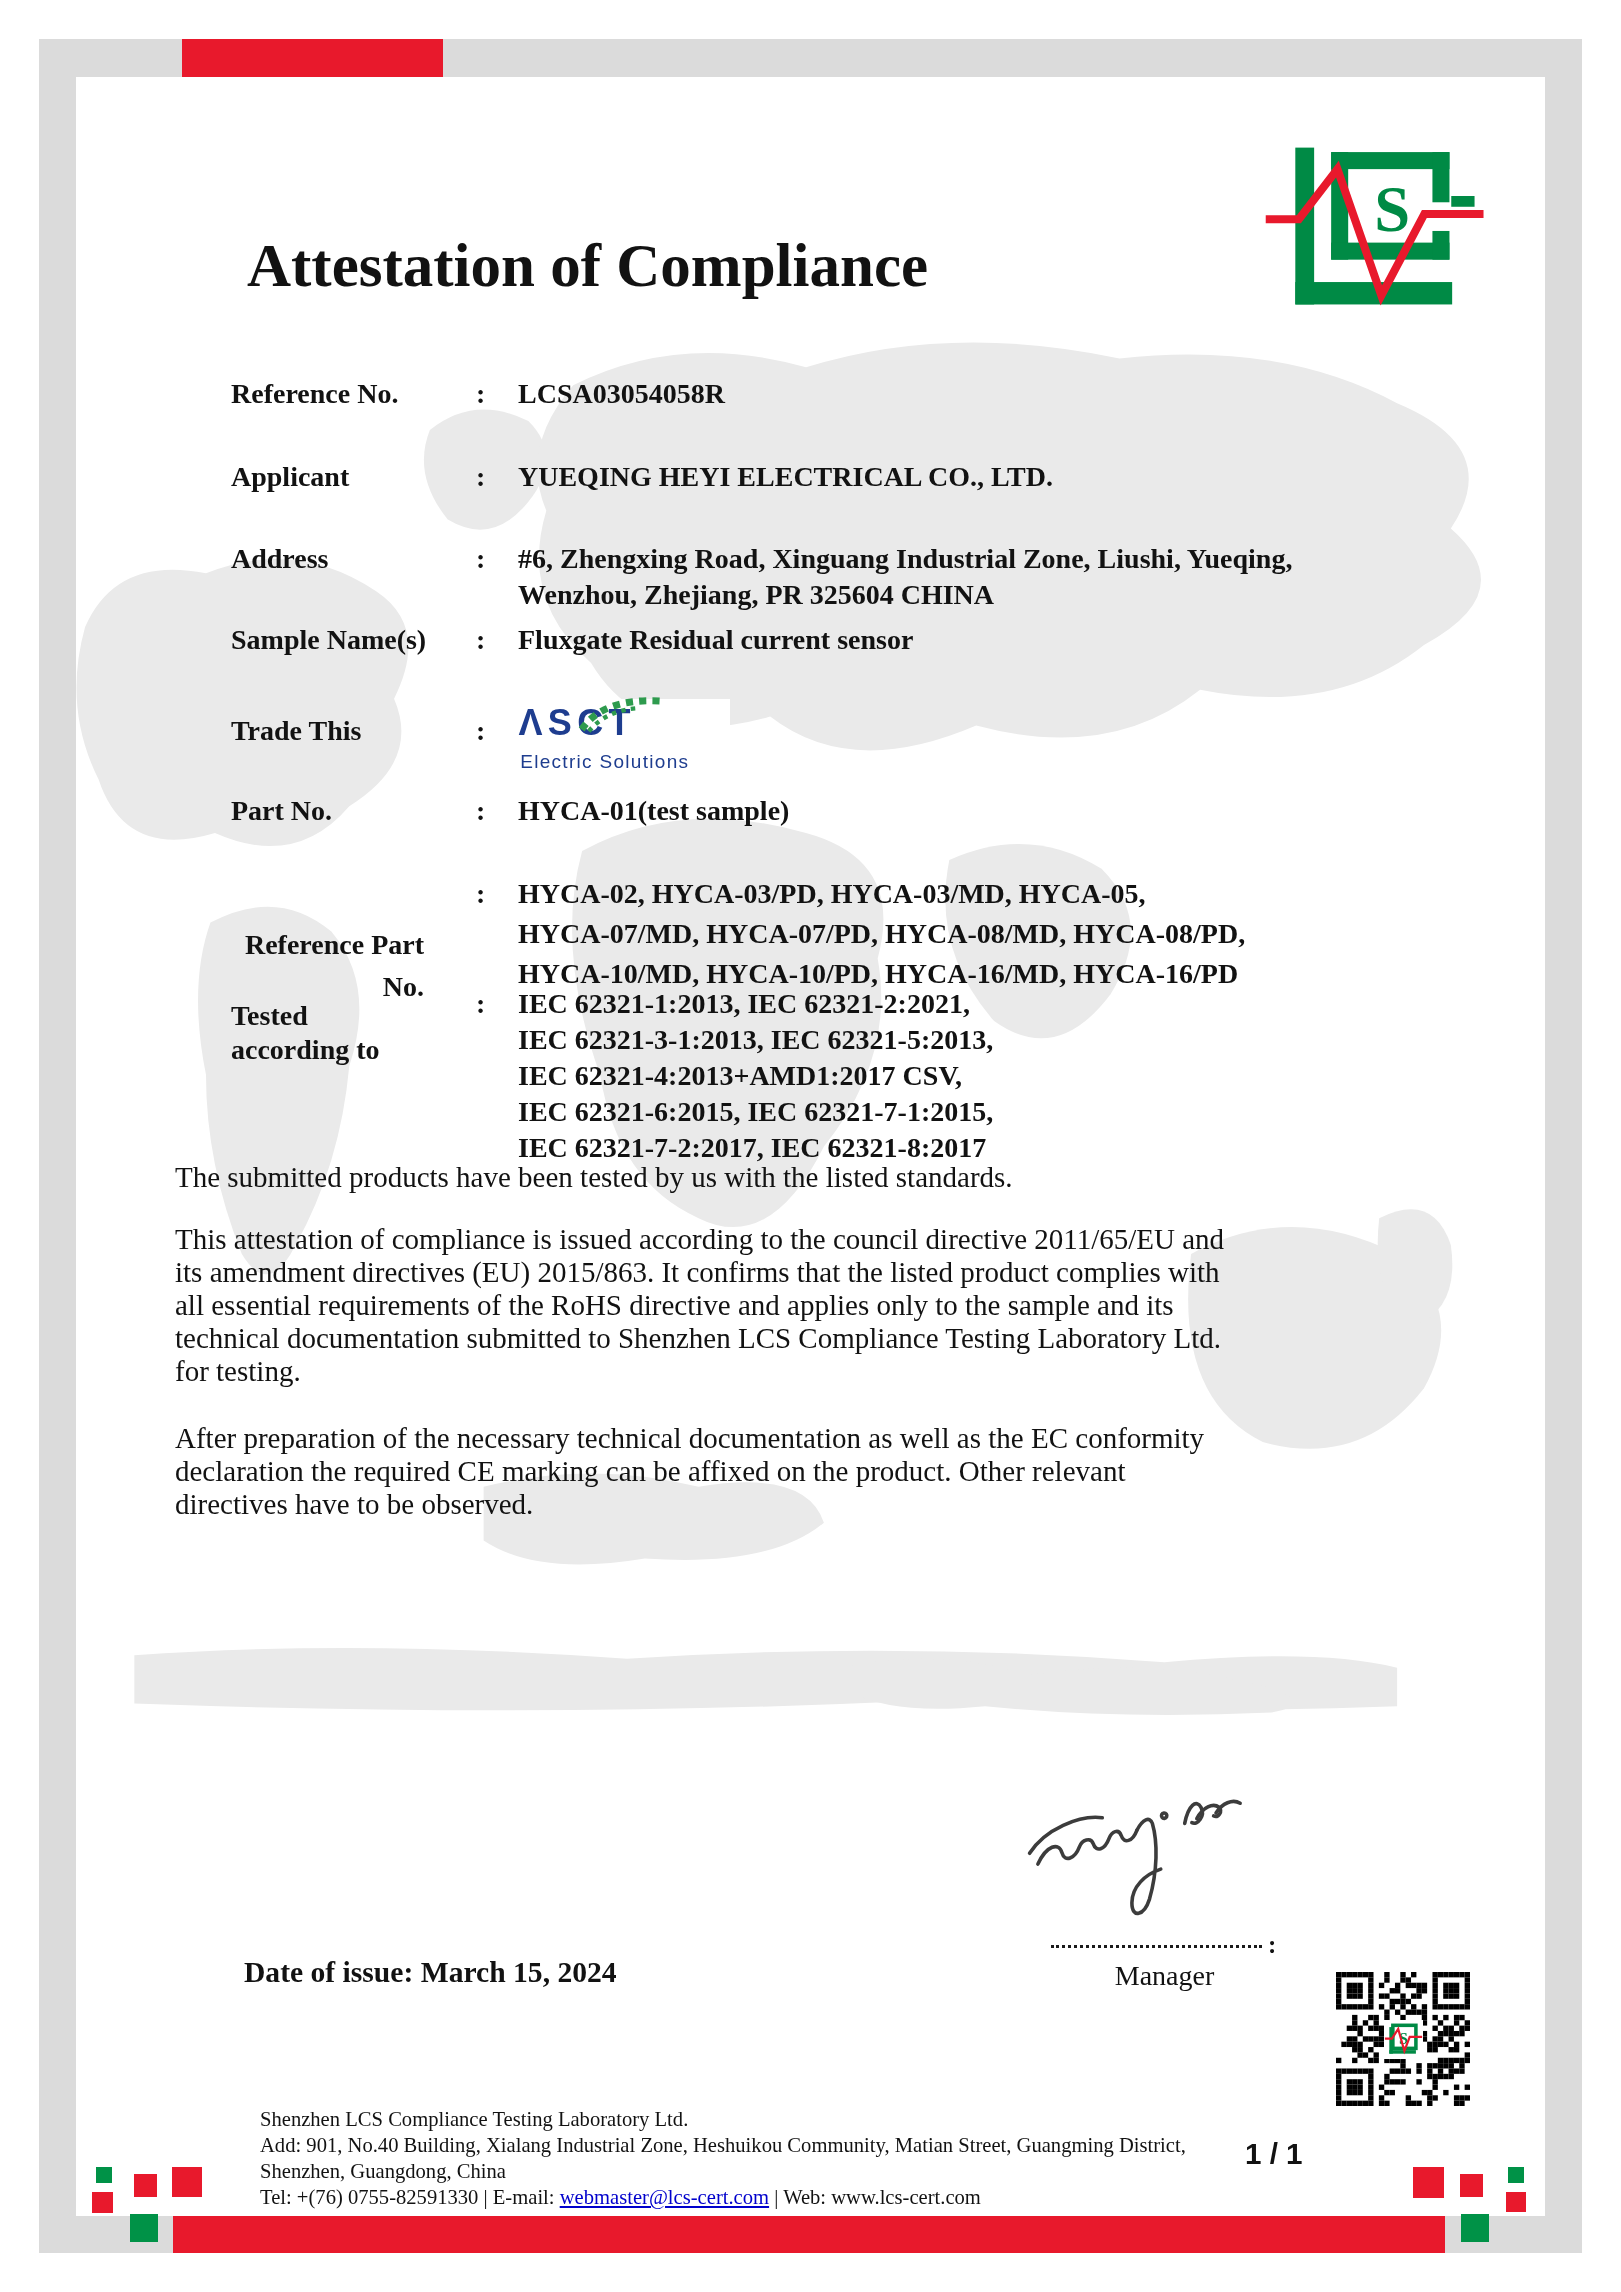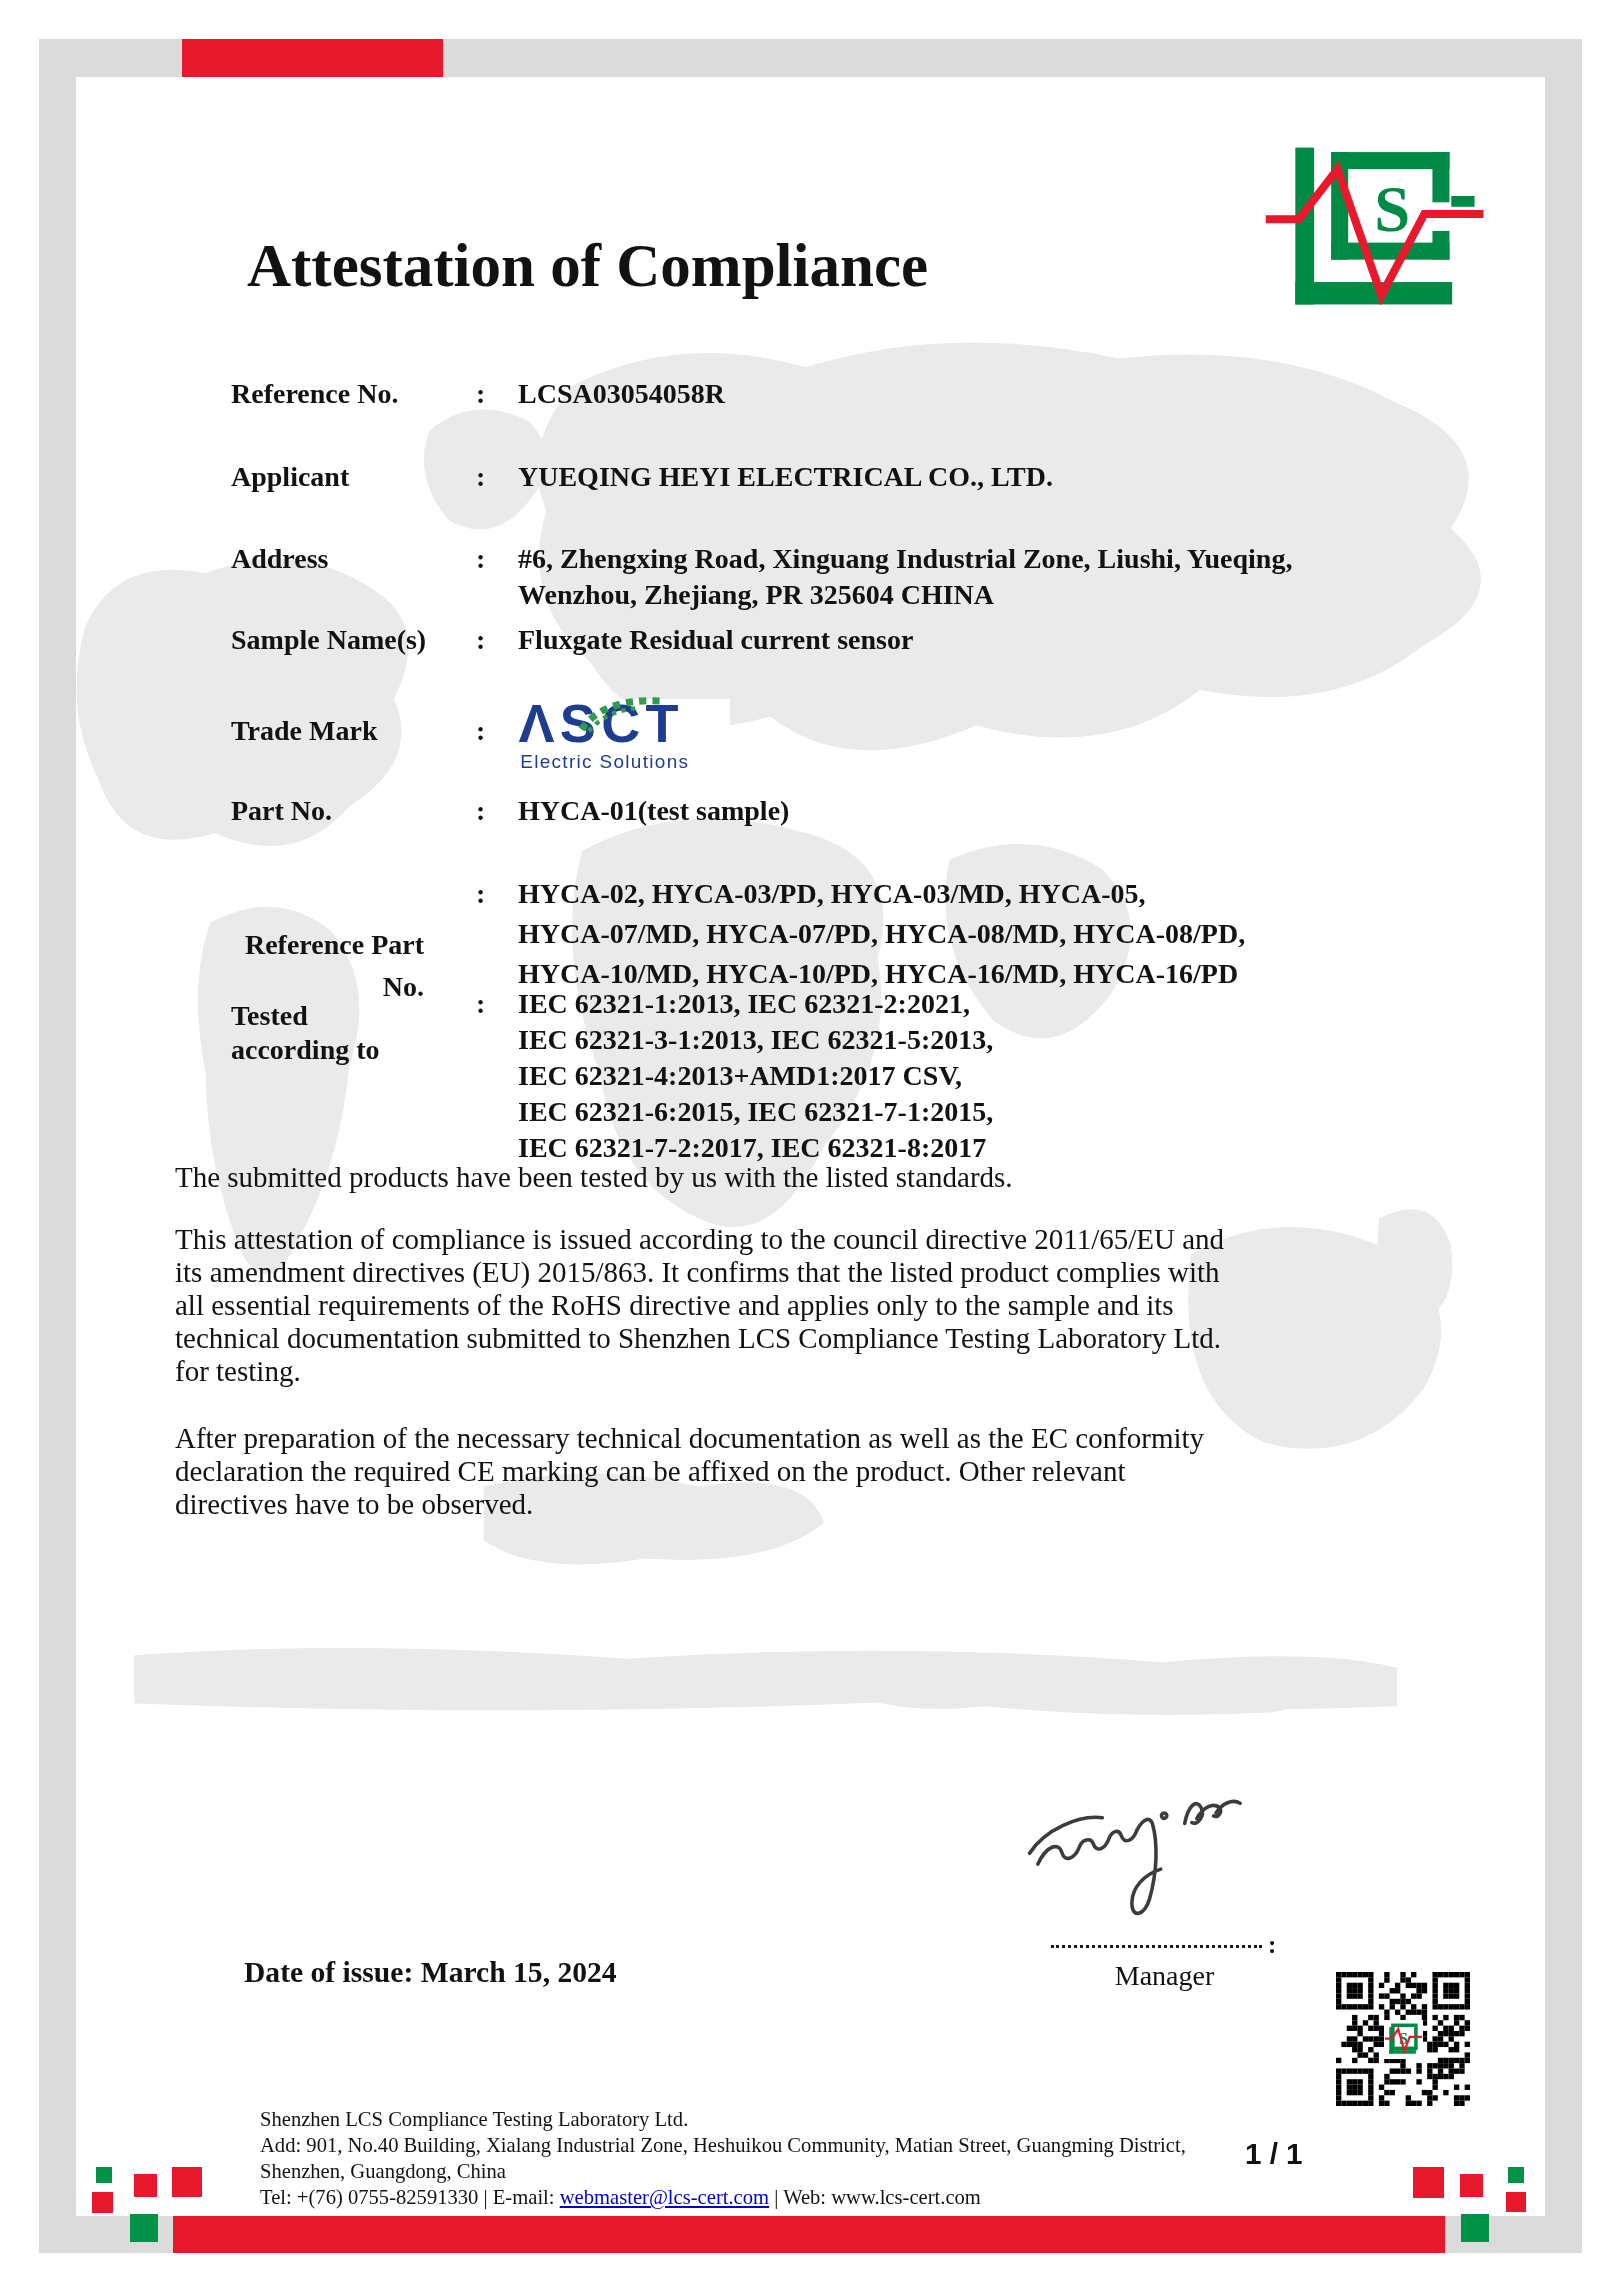--- a/index.html
+++ b/index.html
@@ -55,21 +55,21 @@
   #row-tm-label,#row-tm-colon{top:713px;}
   #row-part-label,#row-part-colon,#row-part-value{top:793px;}
   #row-refpart-label{top:924px;width:193px;line-height:42px;text-align:right;}
   #row-refpart-colon,#row-refpart-value{top:874px;line-height:40px;}
   #row-tested-label{top:999px;width:193px;line-height:34px;}
   #row-tested-colon,#row-tested-value{top:986px;line-height:36px;}
 
   
   #trademark-logo{left:513px;top:699px;width:217px;height:79px;background:#fff;}
   #asct-wordmark{position:absolute;left:5.4px;top:-3.6px;font-family:"Liberation Sans",sans-serif;
-    font-weight:900;font-size:54px;line-height:56px;letter-spacing:5.4px;color:var(--navy);}
+    font-weight:900;font-size:36px;line-height:56px;letter-spacing:5.4px;color:var(--navy);}
   #asct-fan{position:absolute;left:56px;top:-5.4px;}
   .fan-arc{fill:none;stroke:#2E9B4E;}
   #asct-tagline{position:absolute;left:7.2px;top:52px;font-family:"Liberation Sans",sans-serif;
     font-size:19px;letter-spacing:1.3px;color:var(--navy);}
 
   
   .para{position:absolute;left:175px;font-size:29px;line-height:33px;}
   #statement{top:1161px;}
   #paragraph-1{top:1223px;}
   #paragraph-2{top:1422px;}
@@ -158,21 +158,21 @@
 
   <div class="flabel" id="row-addr-label">Address</div>
   <div class="fcolon" id="row-addr-colon">:</div>
   <div class="fvalue pre" id="row-addr-value">#6, Zhengxing Road, Xinguang Industrial Zone, Liushi, Yueqing,
 Wenzhou, Zhejiang, PR 325604 CHINA</div>
 
   <div class="flabel" id="row-sample-label">Sample Name(s)</div>
   <div class="fcolon" id="row-sample-colon">:</div>
   <div class="fvalue" id="row-sample-value">Fluxgate Residual current sensor</div>
 
-  <div class="flabel" id="row-tm-label">Trade Mark</div>
+  <div class="flabel" id="row-tm-label">Trade This</div>
   <div class="fcolon" id="row-tm-colon">:</div>
 
   <div class="abs" id="trademark-logo">
     <div id="asct-wordmark">ΛSCT</div>
     <svg id="asct-fan" width="107" height="39" viewBox="0 0 120 44">
       <path class="fan-arc" d="M14,40 Q38,4 104,8" stroke-width="8" stroke-dasharray="8 7"></path>
       <path class="fan-arc" d="M22,42 Q42,18 78,16" stroke-width="5" stroke-dasharray="5 6"></path>
     </svg>
     <div id="asct-tagline">Electric Solutions</div>
   </div>

